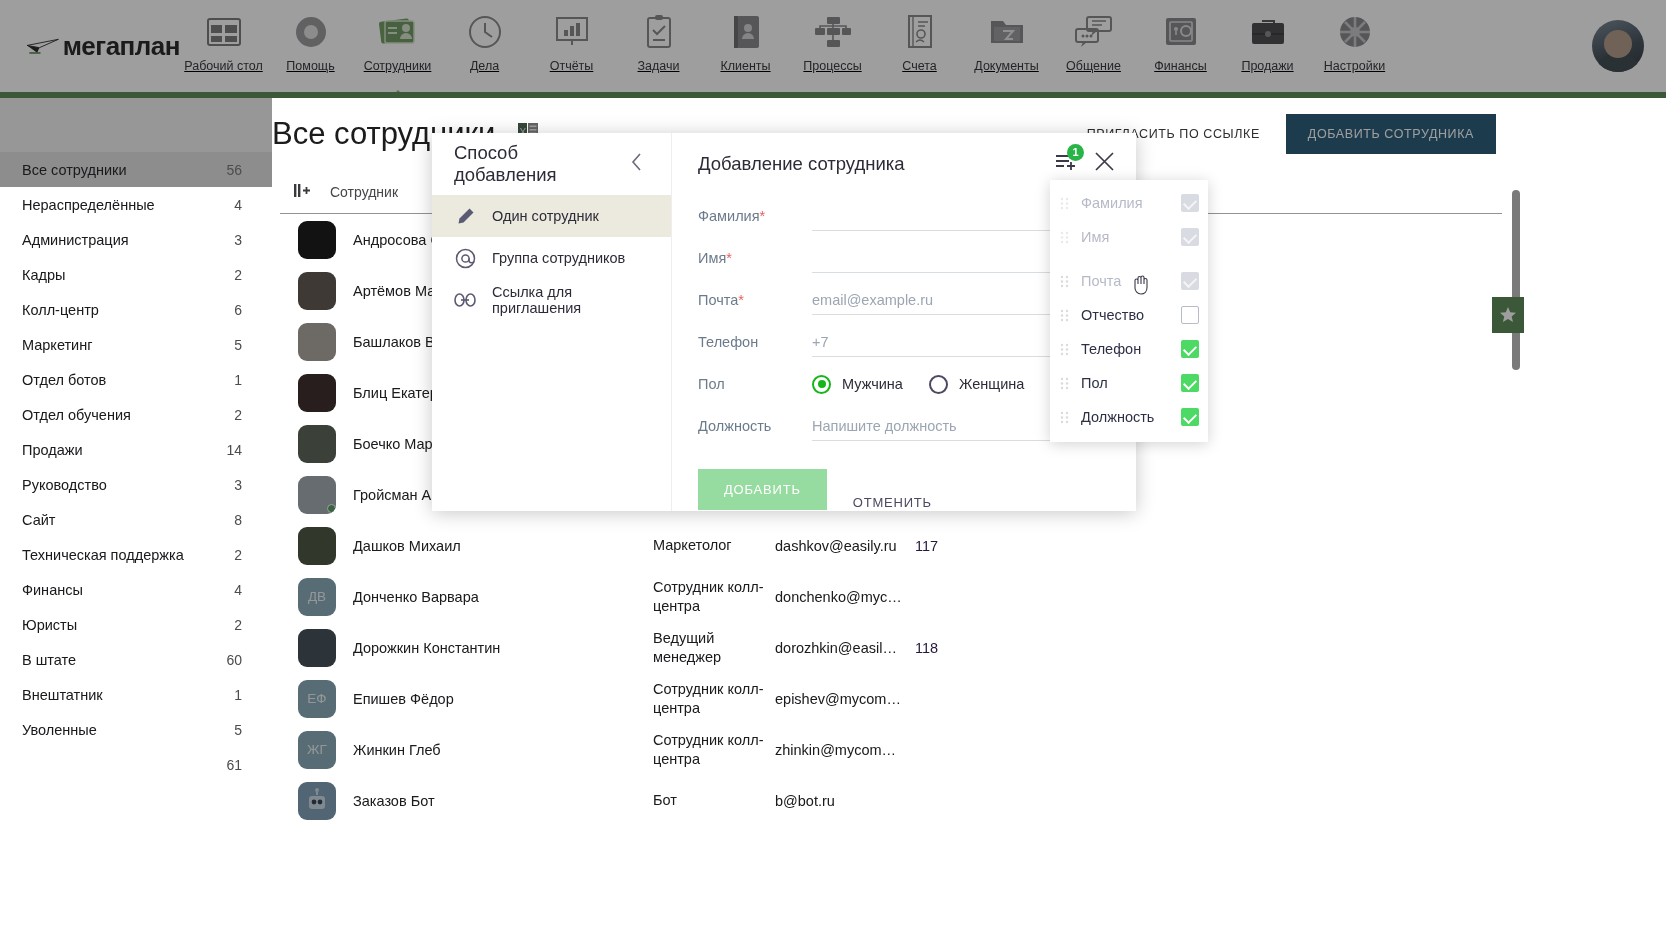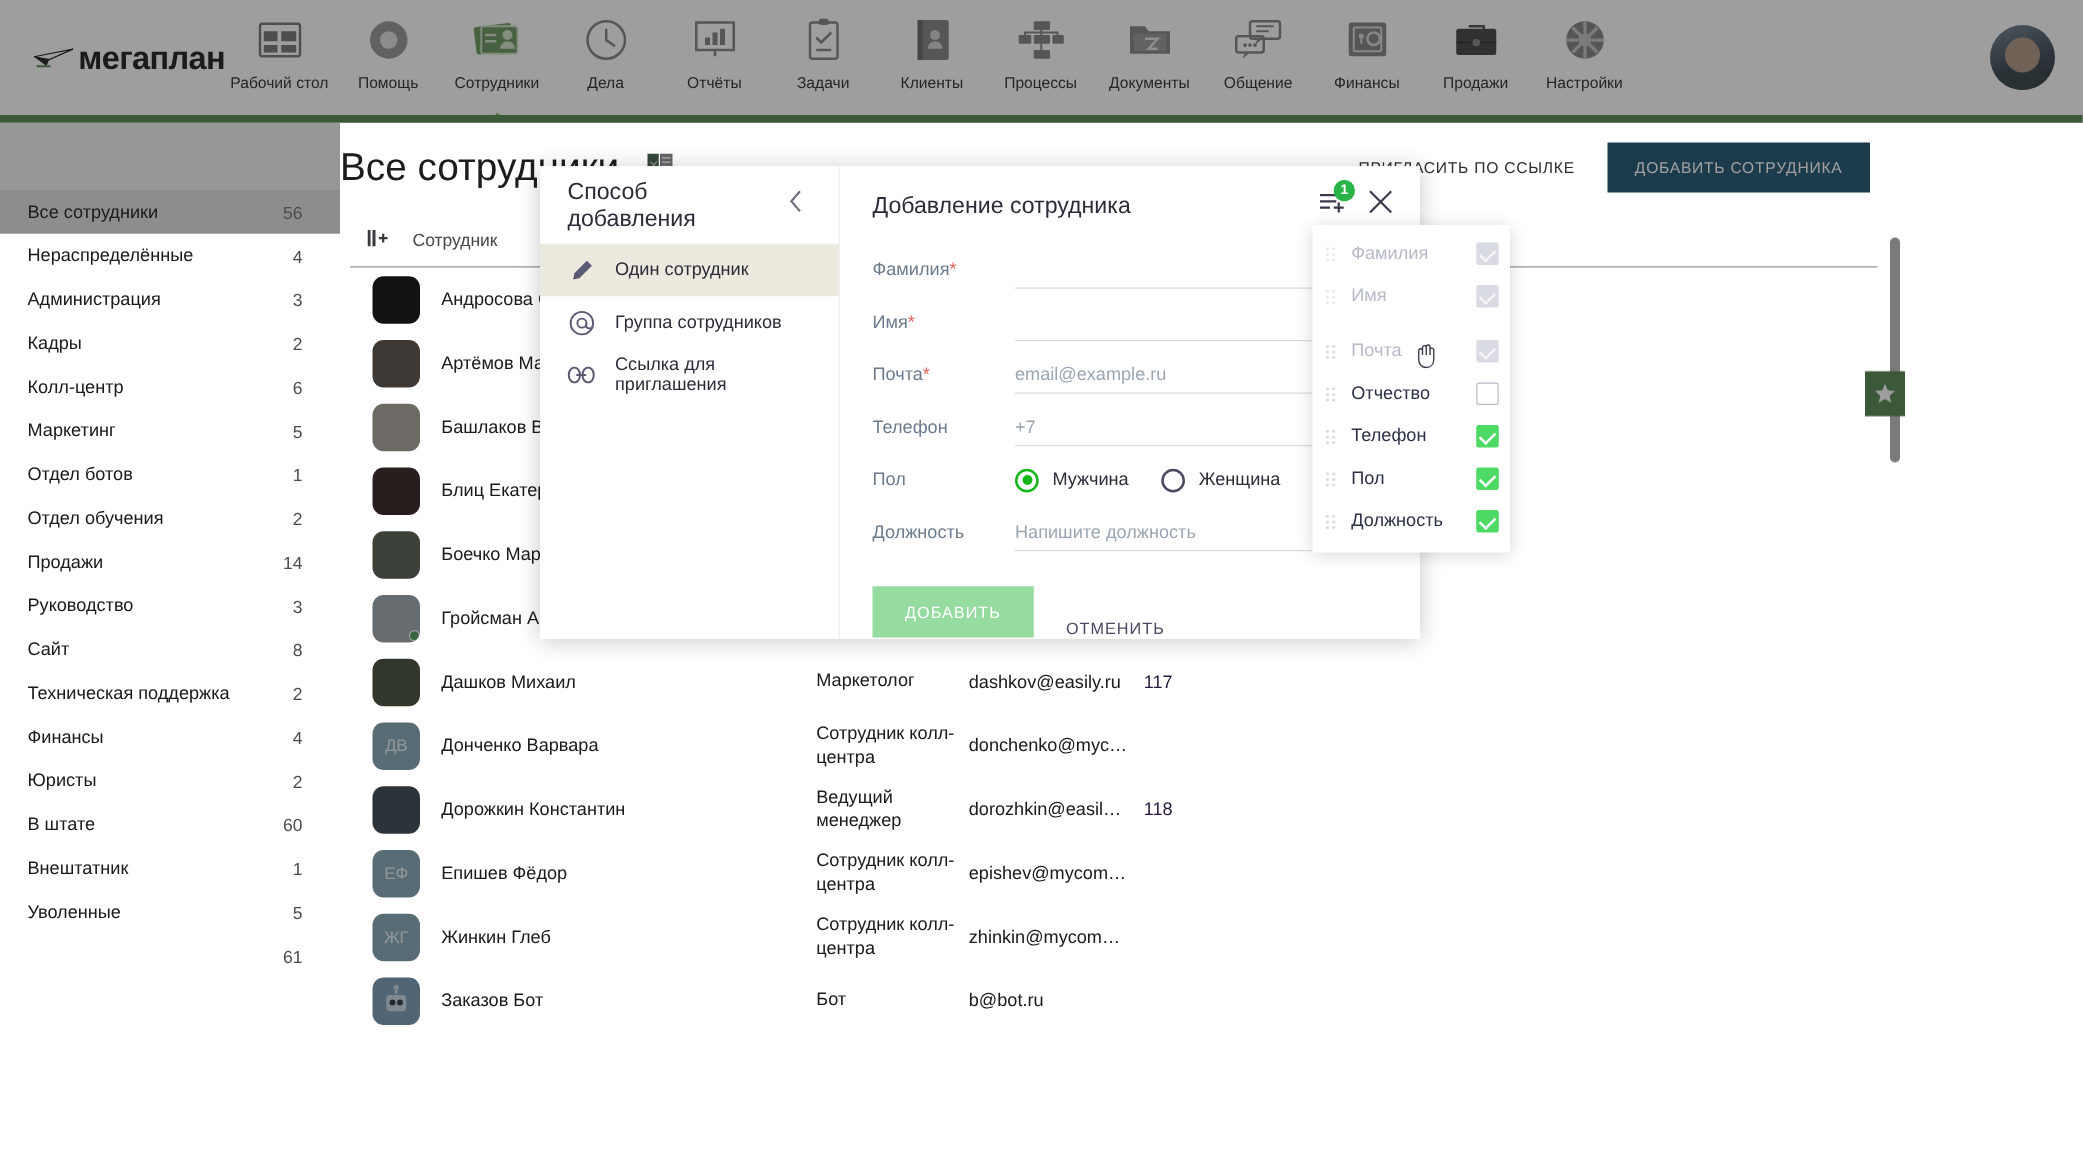--- a/index.html
+++ b/index.html
@@ -19,21 +19,21 @@
     position: absolute; top: 0; left: 0; width: 1666px; height: 92px;
     background: #fff; display: flex; align-items: center;
   }
   .logo { width: 180px; padding-left: 26px; display: flex; align-items: center; }
   .logo-text { font-size: 26px; font-weight: bold; color: #2b2b2b; letter-spacing: -0.5px; }
   .logo-plane { margin-right: 2px; }
   .navitems { display: flex; flex: 1; align-items: flex-start; height: 92px; }
   .navitem {
     width: 87px; height: 92px; display: flex; flex-direction: column;
     align-items: center; justify-content: flex-start; padding-top: 10px;
-    cursor: pointer; position: relative;
+    cursor: pointer; position: relative; text-decoration: underline;
   }
   .navitem .ico { height: 44px; display: flex; align-items: center; justify-content: center; }
   .navitem .lbl { font-size: 12.5px; color: #3b3b49; margin-top: 5px; white-space: nowrap; }
   .navitem.active::after {
     content: ""; position: absolute; bottom: -5px; left: 50%; margin-left: -7px;
     width: 0; height: 0; border-left: 7px solid transparent;
     border-right: 7px solid transparent; border-bottom: 7px solid #8bc34a;
   }
   .avatar-top {
     width: 52px; height: 52px; border-radius: 50%; margin-right: 22px;
@@ -309,20 +309,32 @@
                 <rect x="13" y="13" width="13" height="7" rx="1" fill="#8b8b93"></rect>
                 <rect x="1" y="13" width="10" height="7" rx="1" fill="#8b8b93"></rect>
                 <rect x="28" y="13" width="9" height="7" rx="1" fill="#8b8b93"></rect>
                 <rect x="13" y="25" width="13" height="7" rx="1" fill="#8b8b93"></rect>
                 <path d="M19 9v4M6 13v-2h26v2M19 20v5" stroke="#8b8b93" stroke-width="1.6" fill="none"></path>
               </svg>
           </span>
           <span class="lbl">Процессы</span>
         </div>
 
+        <div class="navitem">
+          <span class="ico">
+            <svg width="28" height="36" viewBox="0 0 28 36">
+                <rect x="3" y="2" width="22" height="31" fill="none" stroke="#8b8b93" stroke-width="2"></rect>
+                <path d="M7 2v31" stroke="#8b8b93" stroke-width="1.4"></path>
+                <path d="M12 8h10M12 12h7" stroke="#8b8b93" stroke-width="1.6"></path>
+                <circle cx="15" cy="20" r="4" fill="none" stroke="#8b8b93" stroke-width="1.6"></circle>
+                <path d="M10 28q4-4 8 0" fill="none" stroke="#8b8b93" stroke-width="1.4"></path>
+              </svg>
+          </span>
+          <span class="lbl">Счета</span>
+        </div>
 
         <div class="navitem">
           <span class="ico">
             <svg width="36" height="30" viewBox="0 0 36 30">
                 <path d="M2 4h12l3 4h17v18H2z" fill="#8b8b93"></path>
                 <path d="M5 10h26v14H5z" fill="#9d9da5"></path>
                 <path d="M14 14h10l-7 8h7" fill="none" stroke="#e6e6ea" stroke-width="2"></path>
               </svg>
           </span>
           <span class="lbl">Документы</span>

